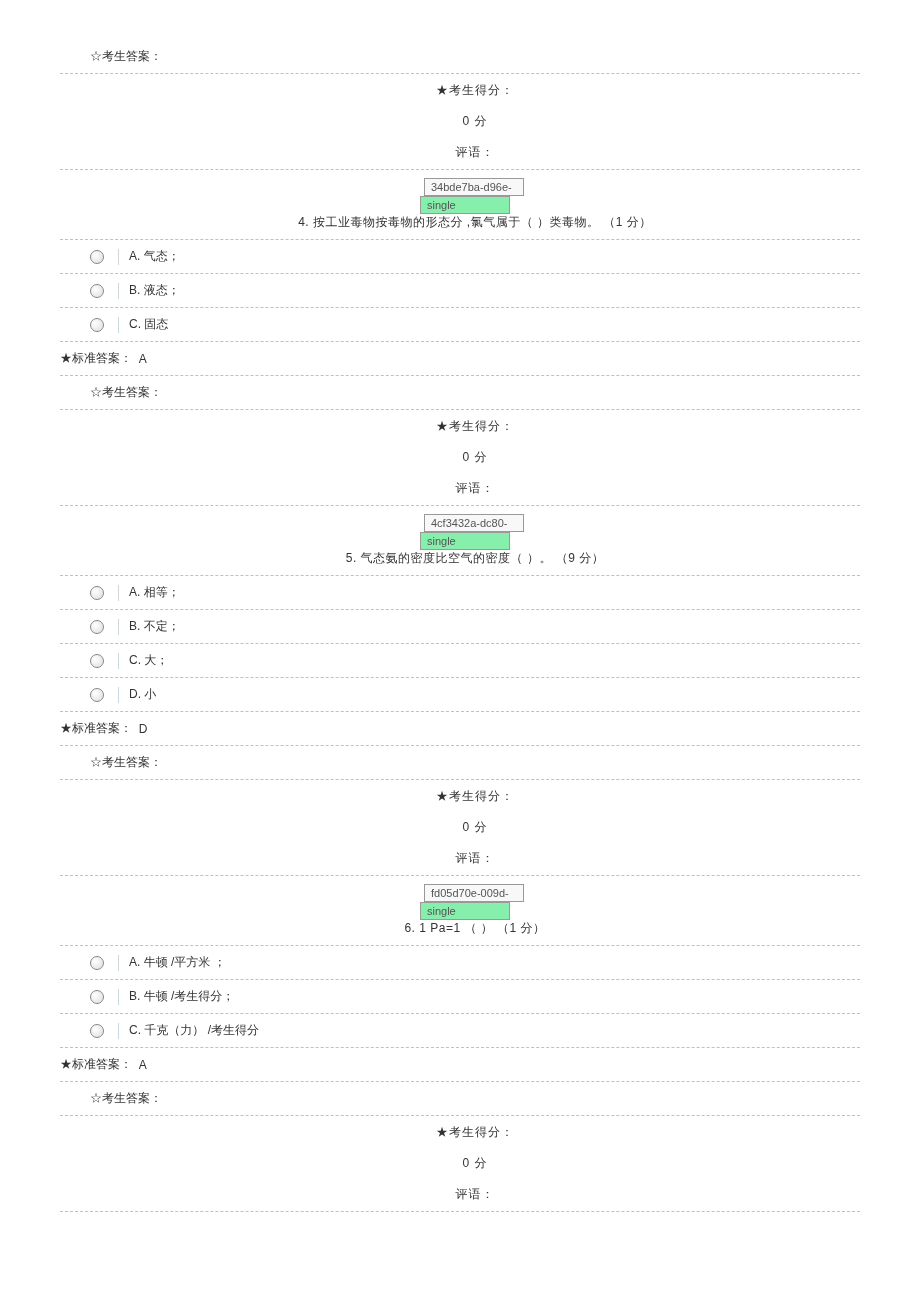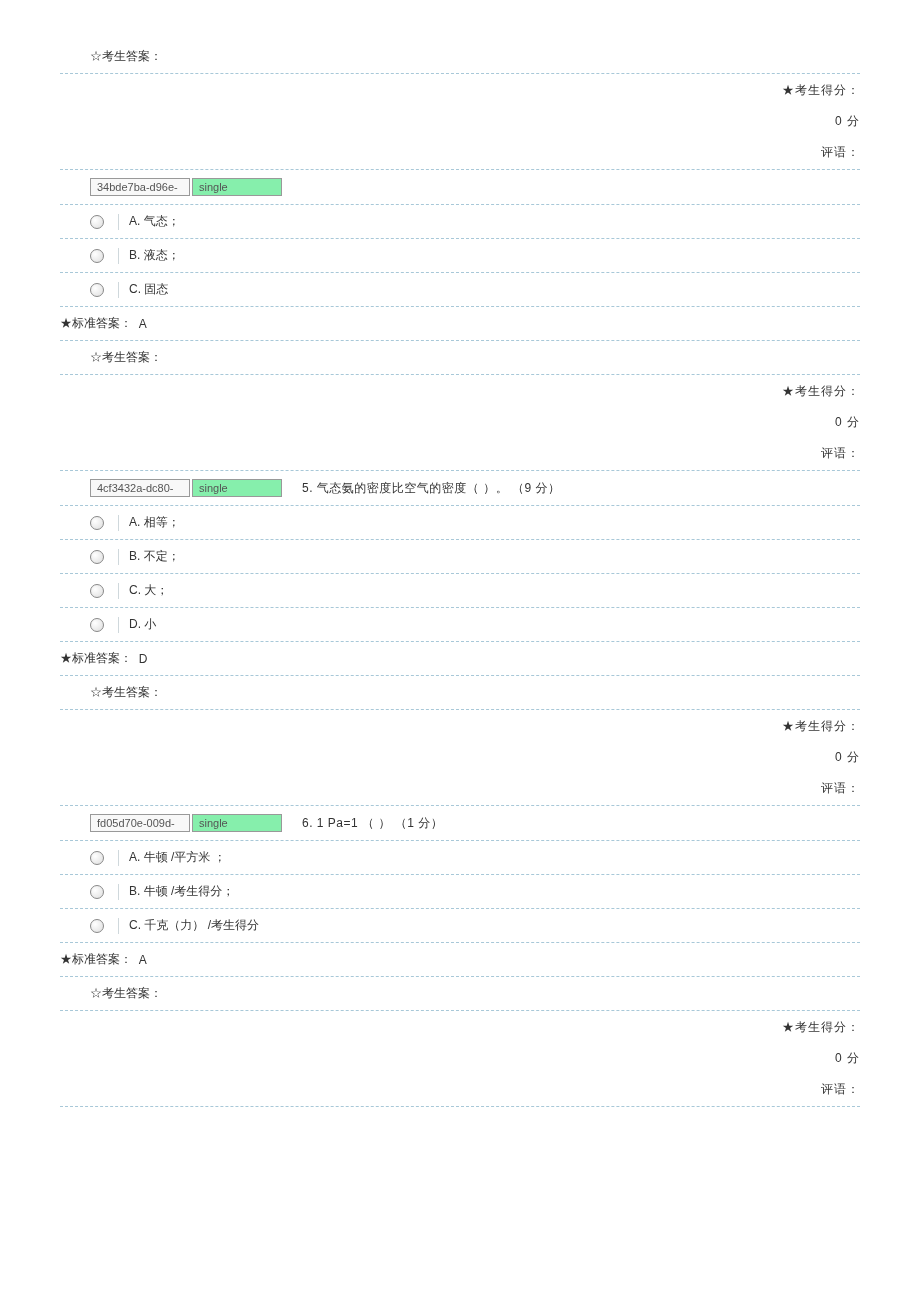--- a/index.html
+++ b/index.html
@@ -12,27 +12,28 @@
     background: #fff;
     width: 920px;
   }
   .row {
     border-bottom: 1px dashed #a8c8d8;
     padding: 8px 0;
     display: flex;
     align-items: center;
     min-height: 32px;
   }
-  .row.indent1 { padding-left: 30px; align-items: flex-end; }
+  .row.indent1 { padding-left: 30px; }
   .row.indent2 { padding-left: 30px; }
   .row.answer-row { padding-left: 0; align-items: center; }
   .q-header {
     display: flex;
     align-items: center;
     flex-wrap: wrap;
+    flex-direction: column;
   }
   .id-box {
     border: 1px solid #999;
     background: #f8f8f8;
     padding: 2px 6px;
     font-size: 11px;
     color: #555;
     margin-right: 2px;
     display: inline-block;
     min-width: 100px;
@@ -77,20 +78,21 @@
 </div>
 <div class="row indent1 score-line">
   <span class="star">★考生得分：</span>&nbsp;&nbsp;
   <span>0 分</span>&nbsp;&nbsp;
   <span>评语：</span>
 </div>
 
 <div class="row indent1 q-header">
   <span class="id-box">34bde7ba-d96e-</span>
   <span class="type-box">single</span>
+  <span class="q-text">4. 按工业毒物按毒物的形态分   ,氯气属于（  ）类毒物。  （1 分）</span>
 </div>
 <div class="row indent2">
   <span class="radio"></span>
     <span class="opt-sep"></span>
   <span>A. 气态；</span>
 </div>
 <div class="row indent2">
   <span class="radio"></span>
     <span class="opt-sep"></span>
   <span>B. 液态；</span>

